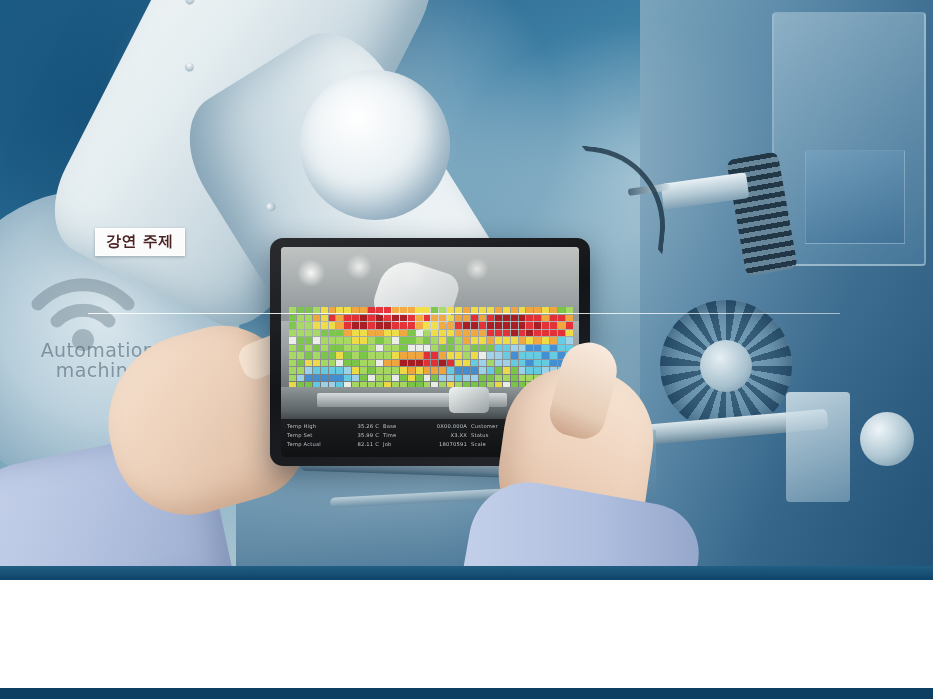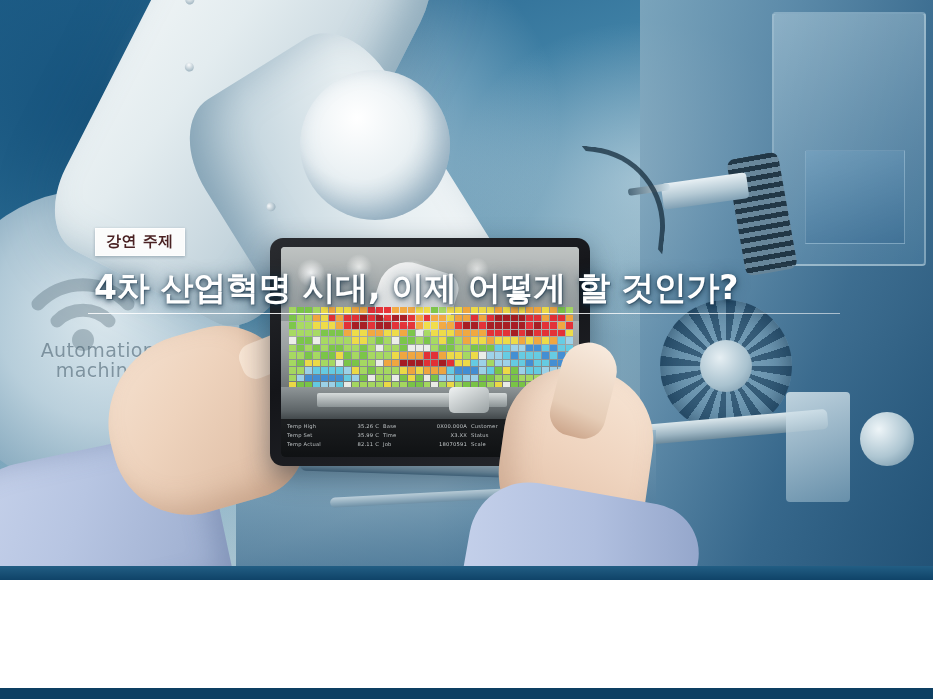--- a/index.html
+++ b/index.html
@@ -954,21 +954,20 @@
             </div>
           </div>
       </div>
     </div>
 
     <div class="hand-right"></div>
     <div class="thumb-right"></div>
     <div class="sleeve-right"></div>
 
     <div class="topic-badge">강연 주제</div>
-    <div class="hero-title">4차 산업혁명 시대, 이제 어떻게 할 것인가?</div>
     <div class="title-rule"></div>
 
     <div class="photo-foot"></div>
   </div>
 
   <div class="body-white"></div>
 
   <div class="footer-bar"></div>
 </div>
 

